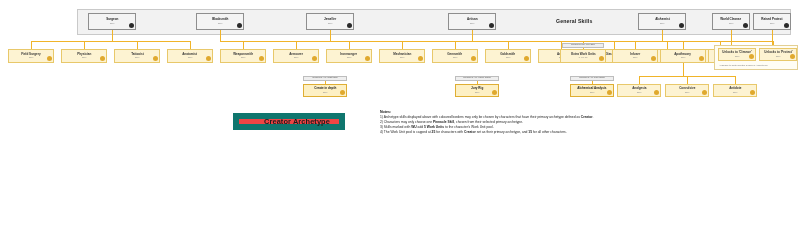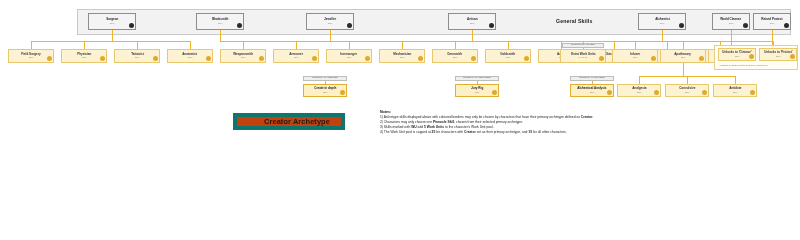--- a/index.html
+++ b/index.html
@@ -62,21 +62,21 @@
     position:absolute;box-sizing:border-box;border:1px solid #e3cf92;
     background:#fffdf4;
   }
 
   
   .ln{position:absolute;background:#f0b429;}
 
   
   .legend{
     position:absolute;left:233px;top:113px;width:112px;height:17px;
-    background:#c2410c;border:4px solid #0f766e;box-sizing:border-box;
+    background:#ef4444;border:6px solid #0f766e;box-sizing:border-box;
     display:flex;align-items:center;justify-content:center;padding-left:16px;
   }
   .legend span{font-size:7.4px;font-weight:bold;color:#1c1c1c;letter-spacing:.1px;}
 
   
   .notes{position:absolute;left:380px;top:110px;width:330px;}
   .notes h4{margin:0 0 1px 0;font-size:3.6px;font-weight:bold;color:#111;}
   .notes p{margin:0 0 .6px 0;font-size:3.3px;line-height:1.35;color:#222;white-space:nowrap;}
   .notes b{font-weight:bold;}
 </style>

